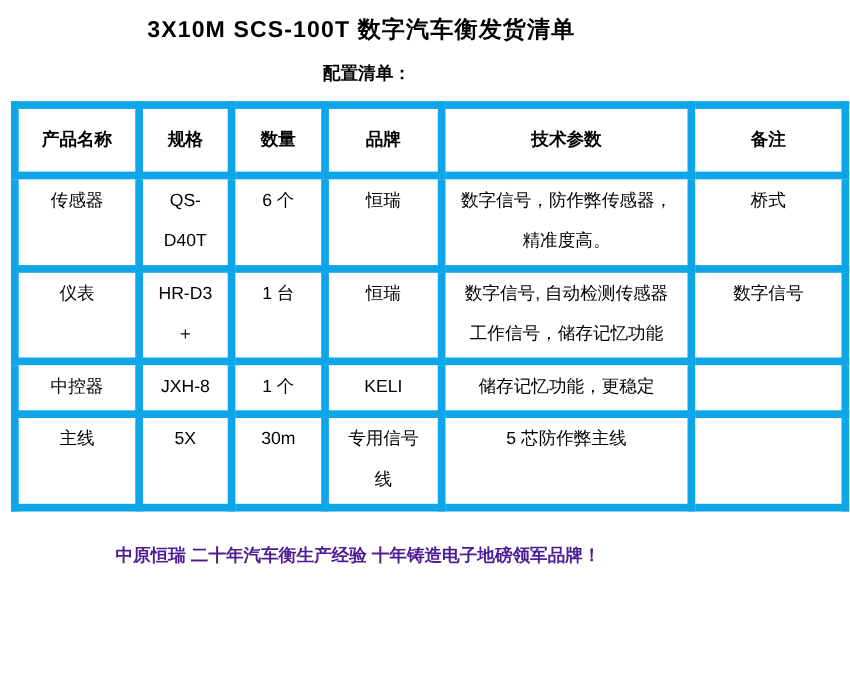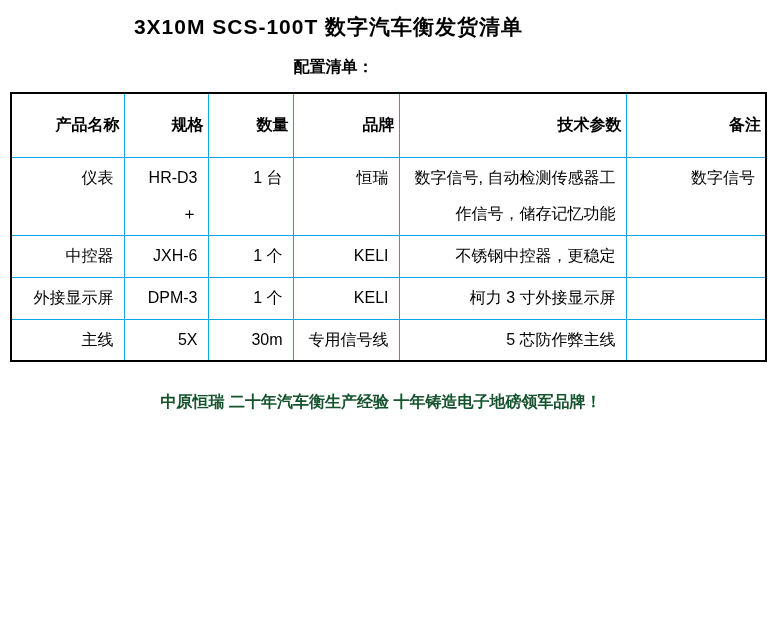--- a/index.html
+++ b/index.html
@@ -28,23 +28,23 @@
     text-align: center;
   }
   table.grid {
     margin: 14px 0 0 10px;
     border-collapse: collapse;
     table-layout: fixed;
     width: 755px;
     border: 2px solid #000;
   }
   table.grid th, table.grid td {
-    border: 1px solid #0ea5e9;
+    border: 7px solid #0ea5e9;
     font-size: 16px;
-    text-align: right;
+    text-align: center;
     vertical-align: top;
     line-height: 2.3;
     padding: 2px 10px;
     overflow: hidden;
     word-break: break-word;
   }
   table.grid th {
     vertical-align: middle;
     line-height: normal;
     font-weight: bold;
@@ -89,49 +89,49 @@
     </colgroup>
     <tbody>
       <tr class="h-head">
         <th>产品名称</th>
         <th>规格</th>
         <th>数量</th>
         <th>品牌</th>
         <th>技术参数</th>
         <th>备注</th>
       </tr>
+      <tr class="h-r2">
+        <td>传感器</td>
+        <td>QS-D40T</td>
+        <td>6 个</td>
+        <td>恒瑞</td>
+        <td>数字信号，防作弊传感器，精准度高。</td>
+        <td>桥式</td>
+      </tr>
       <tr class="h-r3">
         <td>仪表</td>
         <td>HR-D3＋</td>
         <td>1 台</td>
         <td>恒瑞</td>
         <td>数字信号, 自动检测传感器工作信号，储存记忆功能</td>
         <td>数字信号</td>
       </tr>
       <tr class="h-r4">
         <td>中控器</td>
-        <td>JXH-6</td>
+        <td>JXH-8</td>
         <td>1 个</td>
         <td>KELI</td>
-        <td>不锈钢中控器，更稳定</td>
-        <td></td>
-      </tr>
-      <tr class="h-r5">
-        <td>外接显示屏</td>
-        <td>DPM-3</td>
-        <td>1 个</td>
-        <td>KELI</td>
-        <td>柯力 3 寸外接显示屏</td>
+        <td>储存记忆功能，更稳定</td>
         <td></td>
       </tr>
       <tr class="h-r6">
         <td>主线</td>
         <td>5X</td>
         <td>30m</td>
         <td>专用信号线</td>
         <td>5 芯防作弊主线</td>
         <td></td>
       </tr>
     </tbody>
   </table>
 
-  <div class="footer-slogan" style="color: #14532d; text-align: center;">中原恒瑞 二十年汽车衡生产经验 十年铸造电子地磅领军品牌！</div>
+  <div class="footer-slogan" style="color: #4c1d95;">中原恒瑞 二十年汽车衡生产经验 十年铸造电子地磅领军品牌！</div>
 </div>
 
 </body></html>

